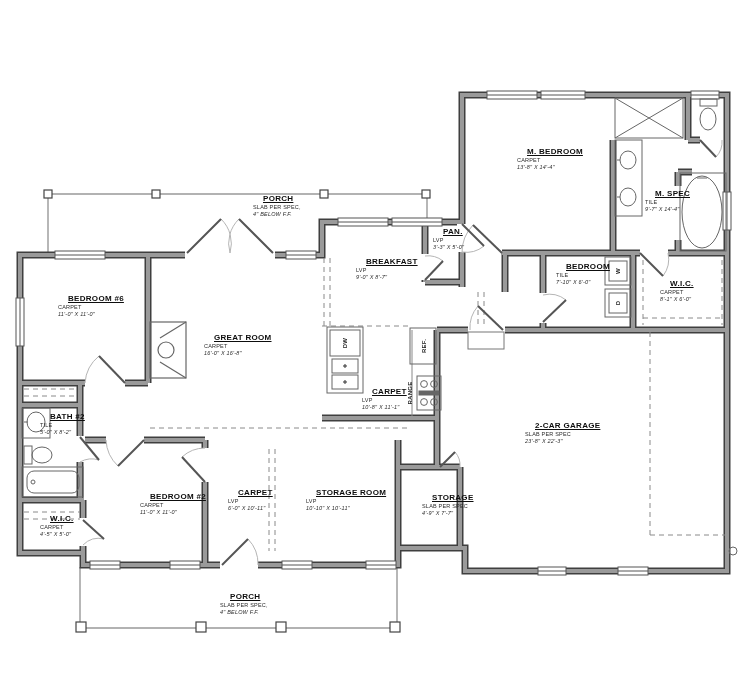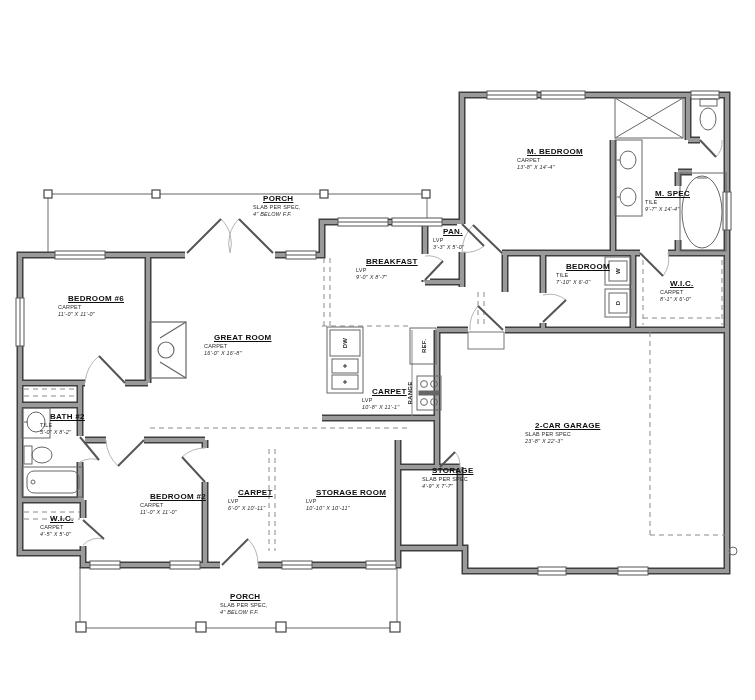--- a/index.html
+++ b/index.html
@@ -295,21 +295,21 @@
 <div class="room-label" style="left:228px;top:488px">
   <div class="room-name">CARPET</div>
   <div class="room-floor">LVP</div>
   <div class="room-dims">6'-0" X 10'-11"</div>
 </div>
 <div class="room-label" style="left:306px;top:488px">
   <div class="room-name">STORAGE ROOM</div>
   <div class="room-floor">LVP</div>
   <div class="room-dims">10'-10" X 10'-11"</div>
 </div>
-<div class="room-label" style="left:422px;top:466px">
+<div class="room-label" style="left:422px;top:493px">
   <div class="room-name">STORAGE</div>
   <div class="room-floor">SLAB PER SPEC</div>
   <div class="room-dims">4'-9" X 7'-7"</div>
 </div>
 <div class="room-label" style="left:253px;top:194px">
   <div class="room-name">PORCH</div>
   <div class="room-floor">SLAB PER SPEC,</div>
   <div class="room-dims">4" BELOW F.F.</div>
 </div>
 <div class="room-label" style="left:220px;top:592px">

